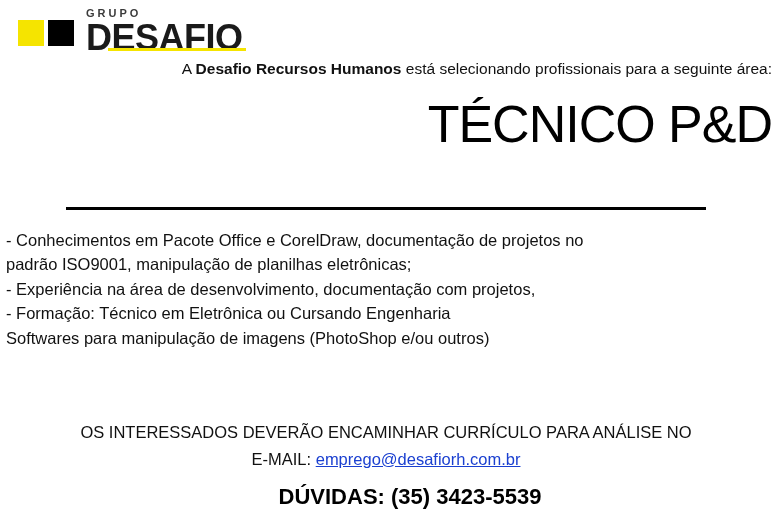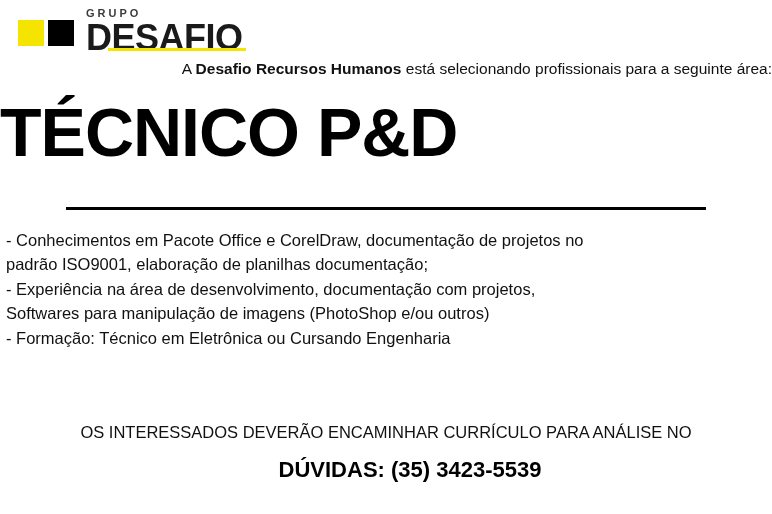--- a/index.html
+++ b/index.html
@@ -86,23 +86,23 @@
     font-family: "Liberation Sans", sans-serif;
   }
   .intro b { font-weight: bold; }
 
   
   .title {
     position: absolute;
     top: 98px;
     left: 0;
     width: 772px;
-    text-align: left;
-    font-size: 68px;
-    font-weight: bold;
+    text-align: right;
+    font-size: 52px;
+    font-weight: normal;
     letter-spacing: -1px;
     line-height: 1.02;
     color: #000;
     font-family: "Liberation Sans", sans-serif;
   }
   .title-rule {
     position: absolute;
     top: 207px;
     left: 66px;
     width: 640px;
@@ -170,24 +170,27 @@
 
   <div class="intro">
     <span>A </span><b>Desafio Recursos Humanos</b><span> está selecionando profissionais para a seguinte área:</span>
   </div>
 
   <div class="title">TÉCNICO P&amp;D</div>
   <div class="title-rule"></div>
 
   <div class="requirements">
     <div class="req-line">- Conhecimentos em Pacote Office e CorelDraw, documentação de projetos no</div>
-    <div class="req-line">padrão ISO9001, elaboração de planilhas documentação;</div>
+    <div class="req-line">padrão ISO9001, manipulação de planilhas eletrônicas;</div>
     <div class="req-line">- Experiência na área de desenvolvimento, documentação com projetos,</div>
+    <div class="req-line">- Formação: Técnico em Eletrônica ou Cursando Engenharia</div>
     <div class="req-line">Softwares para manipulação de imagens (PhotoShop e/ou outros)</div>
-    <div class="req-line">- Formação: Técnico em Eletrônica ou Cursando Engenharia</div>
   </div>
 
   <div class="cta">
     <div>OS INTERESSADOS DEVERÃO ENCAMINHAR CURRÍCULO PARA ANÁLISE NO</div>
+    <div class="cta-email-line">
+      <span>E-MAIL: </span><a class="email-link" href="#">emprego@desafiorh.com.br</a>
+    </div>
     <div class="phone">DÚVIDAS: (35) 3423-5539</div>
   </div>
 
 </div>
 
 </body></html>

